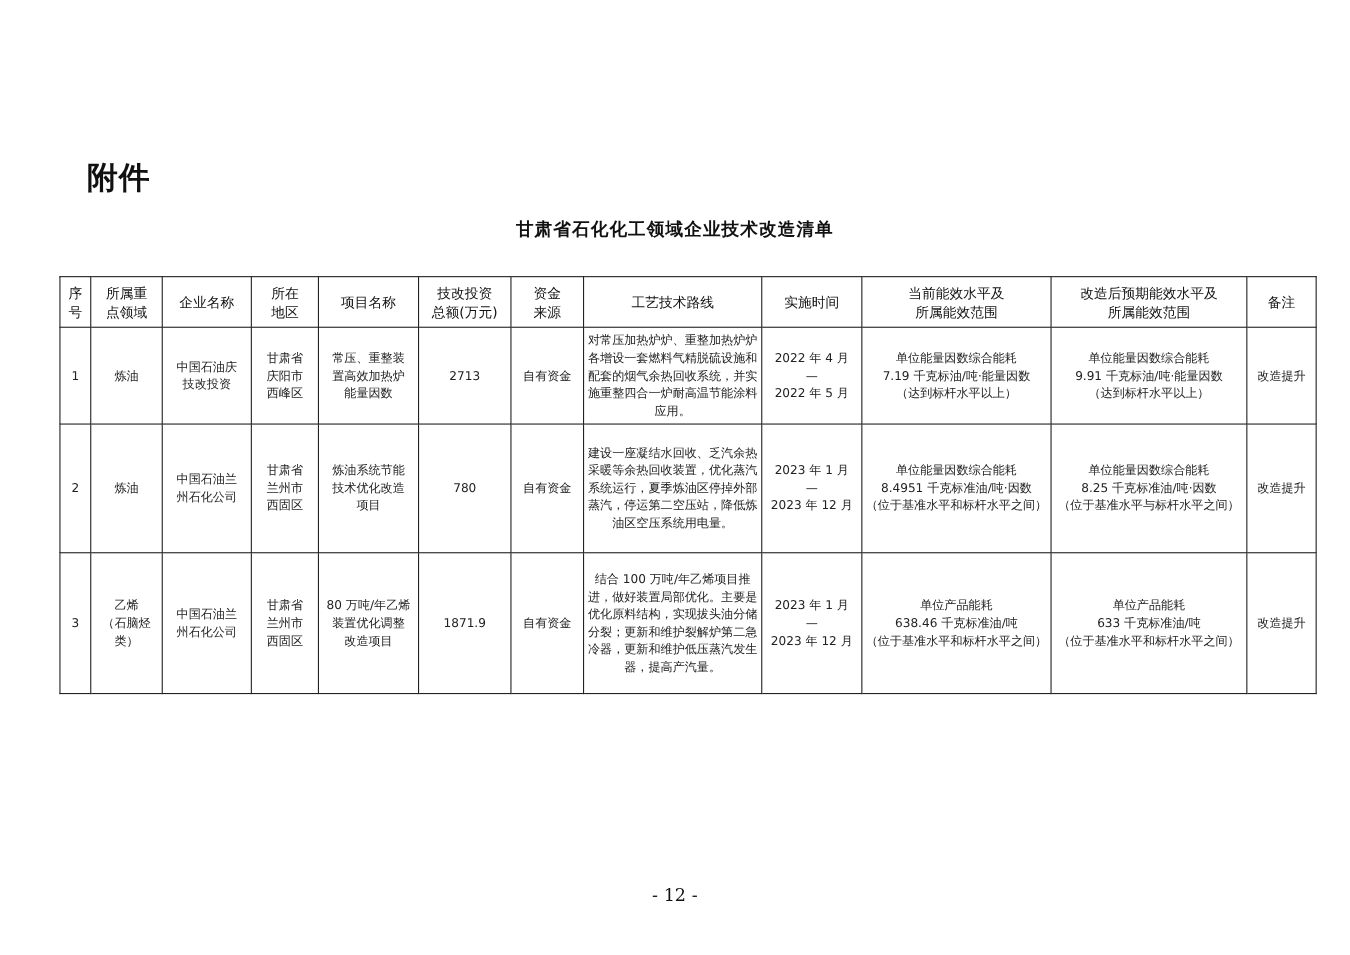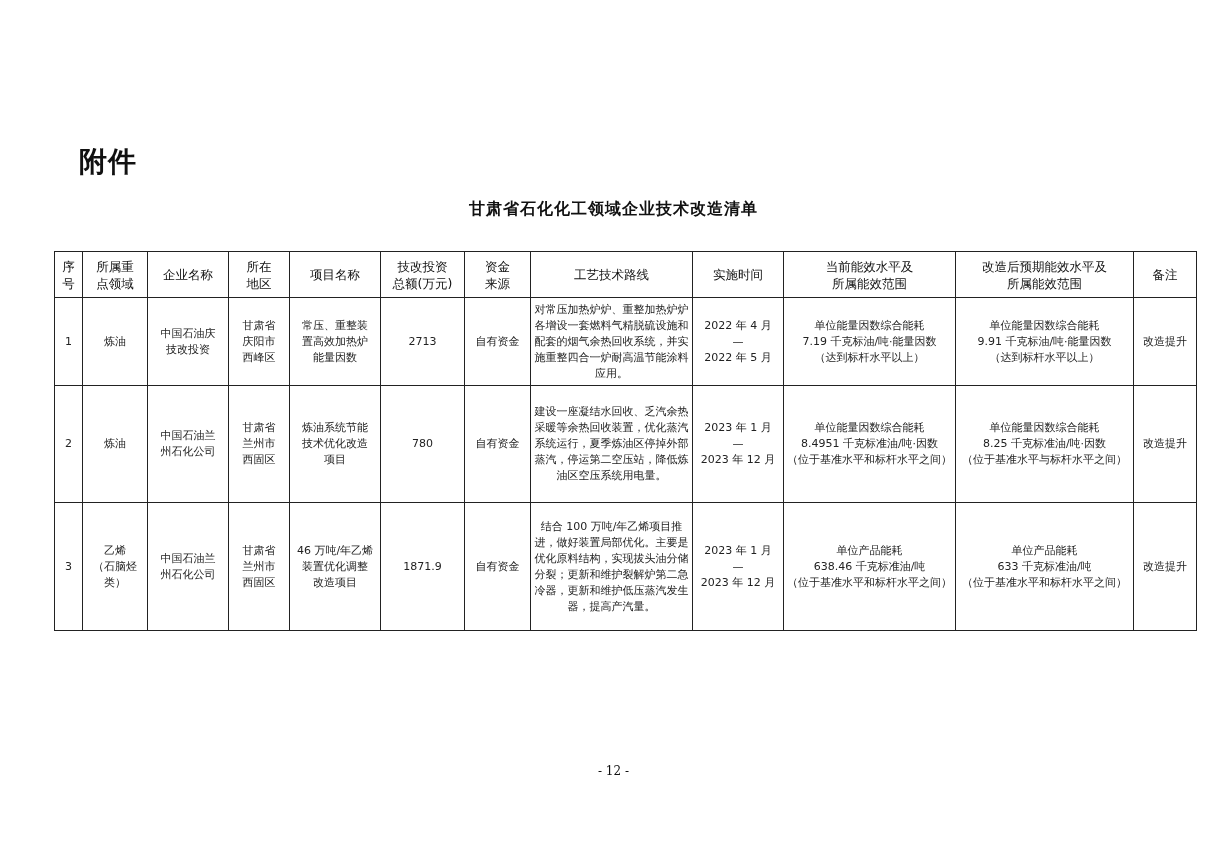--- a/index.html
+++ b/index.html
@@ -15,22 +15,22 @@
   table.main th { font-size: 12.5px; line-height: 17px; color: #111; }
   td.left { text-align: left; }
   td.section { text-align: left; font-size: 12.5px; padding-left: 6px; color: #111; }
   td.route { text-align: left; font-size: 10px; line-height: 16.5px; padding: 0 4px; margin-top: 13px; }
   tr.h { height: 46px; }
   tr.s1 { height: 37px; }
   tr.r1 { height: 88px; }
   tr.s2 { height: 48px; }
   tr.r2 { height: 117px; }
   tr.r3 { height: 128px; }
-  .page-num { position: absolute; left: 0; width: 1227px; top: 764px; text-align: center;
-              font-family: "DejaVu Serif", "Liberation Serif", serif; font-size: 12px; color: #111; }
+  .page-num { position: absolute; left: 0; width: 1227px; top: 804px; text-align: center;
+              font-family: "DejaVu Serif", "Liberation Serif", serif; font-size: 16px; color: #111; }
   .line { display: block; }
 </style>
 </head>
 <body>
 
 <div class="attachment">附件</div>
 <div class="doc-title">甘肃省石化化工领域企业技术改造清单</div>
 
 <table class="main">
   <colgroup>
@@ -176,21 +176,21 @@
     <td class="left">
           <span class="line">中国石油兰</span>
           <span class="line">州石化公司</span>
         </td>
     <td>
           <span class="line">甘肃省</span>
           <span class="line">兰州市</span>
           <span class="line">西固区</span>
         </td>
     <td class="left">
-          <span class="line">46 万吨/年乙烯</span>
+          <span class="line">80 万吨/年乙烯</span>
           <span class="line">装置优化调整</span>
           <span class="line">改造项目</span>
         </td>
     <td>1871.9</td>
     <td>自有资金</td>
     <td class="route">结合 100 万吨/年乙烯项目推进，做好装置局部优化。主要是优化原料结构，实现拔头油分储分裂；更新和维护裂解炉第二急冷器，更新和维护低压蒸汽发生器，提高产汽量。</td>
     <td>
           <span class="line">2023 年 1 月</span>
           <span class="line">—</span>
           <span class="line">2023 年 12 月</span>

